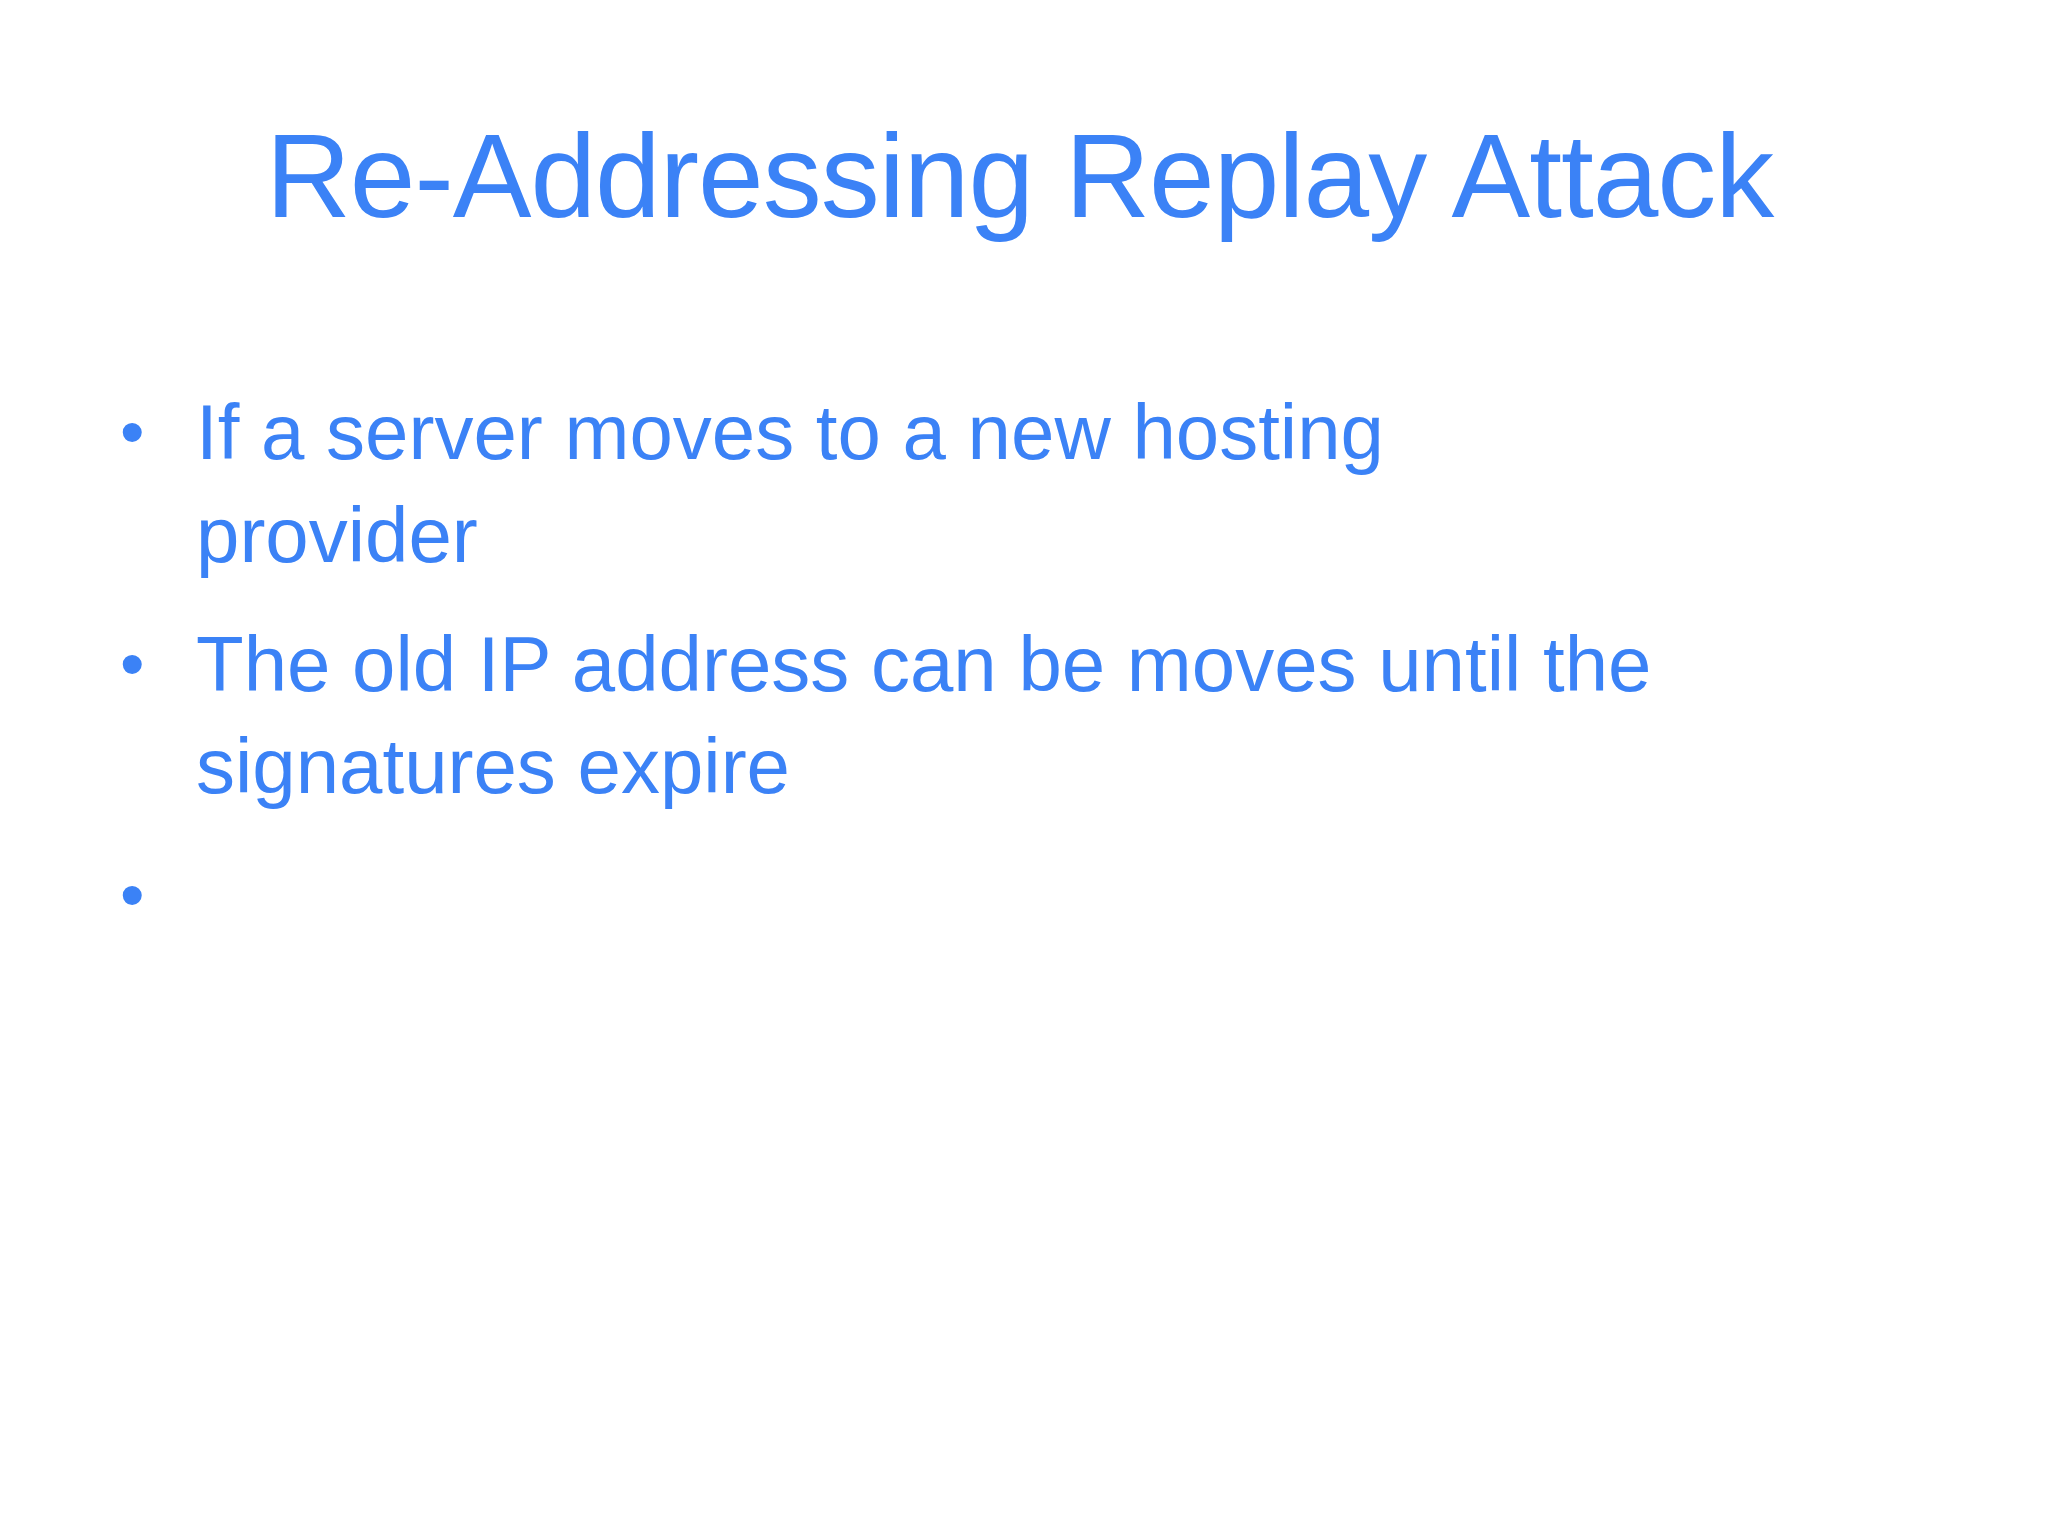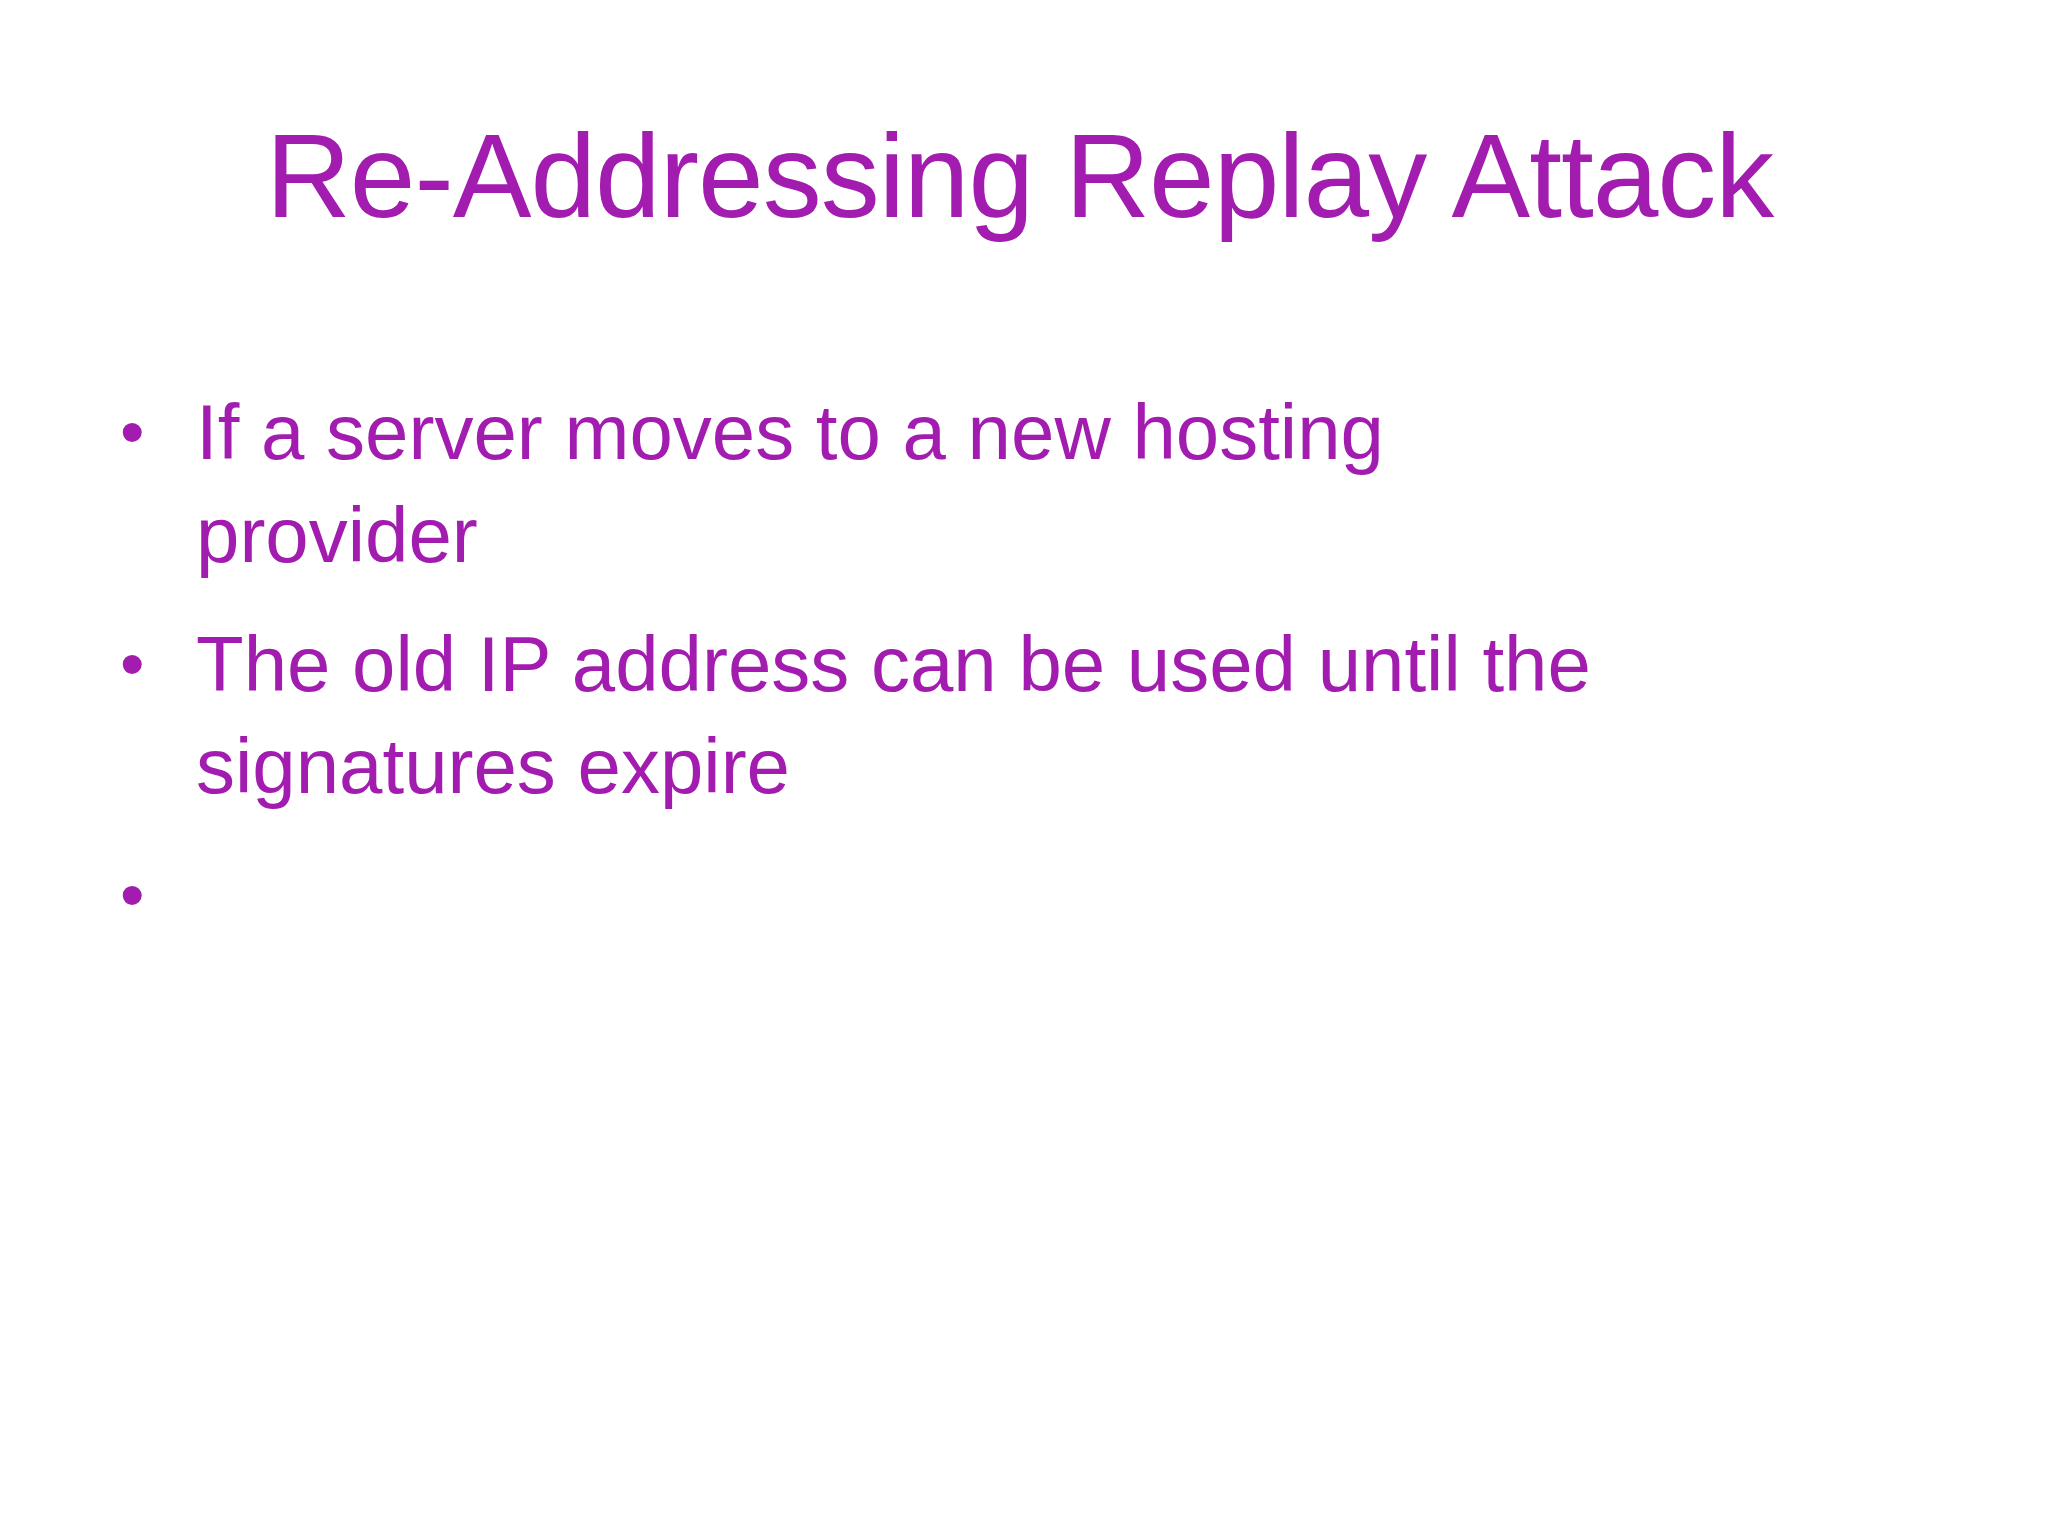--- a/index.html
+++ b/index.html
@@ -5,21 +5,21 @@
   html, body {
     margin: 0;
     padding: 0;
     background: #ffffff;
   }
   .slide {
     position: relative;
     width: 2039px;
     height: 1536px;
     background: #ffffff;
-    color: #a21caf;
+    color: #3b82f6;
     font-family: "Liberation Sans", "DejaVu Sans", sans-serif;
     overflow: hidden;
     box-sizing: border-box;
   }
   .slide-title {
     margin: 100px 60px 0 60px;
     text-align: center;
     font-size: 118px;
     line-height: 1.3;
     font-weight: 400;
@@ -57,20 +57,20 @@
   <h1 class="slide-title">Re-Addressing Replay Attack</h1>
 
   <ul class="bullet-list">
     <li class="bullet-item">
       <span class="bullet-marker">•</span>
       <span class="bullet-text">If a server moves to a new hosting
 provider</span>
     </li>
     <li class="bullet-item">
       <span class="bullet-marker">•</span>
-      <span class="bullet-text">The old IP address can be used until the
+      <span class="bullet-text">The old IP address can be moves until the
 signatures expire</span>
     </li>
     <li class="bullet-item">
       <span class="bullet-marker">•</span>
     </li>
   </ul>
 </div>
 
 </body></html>

